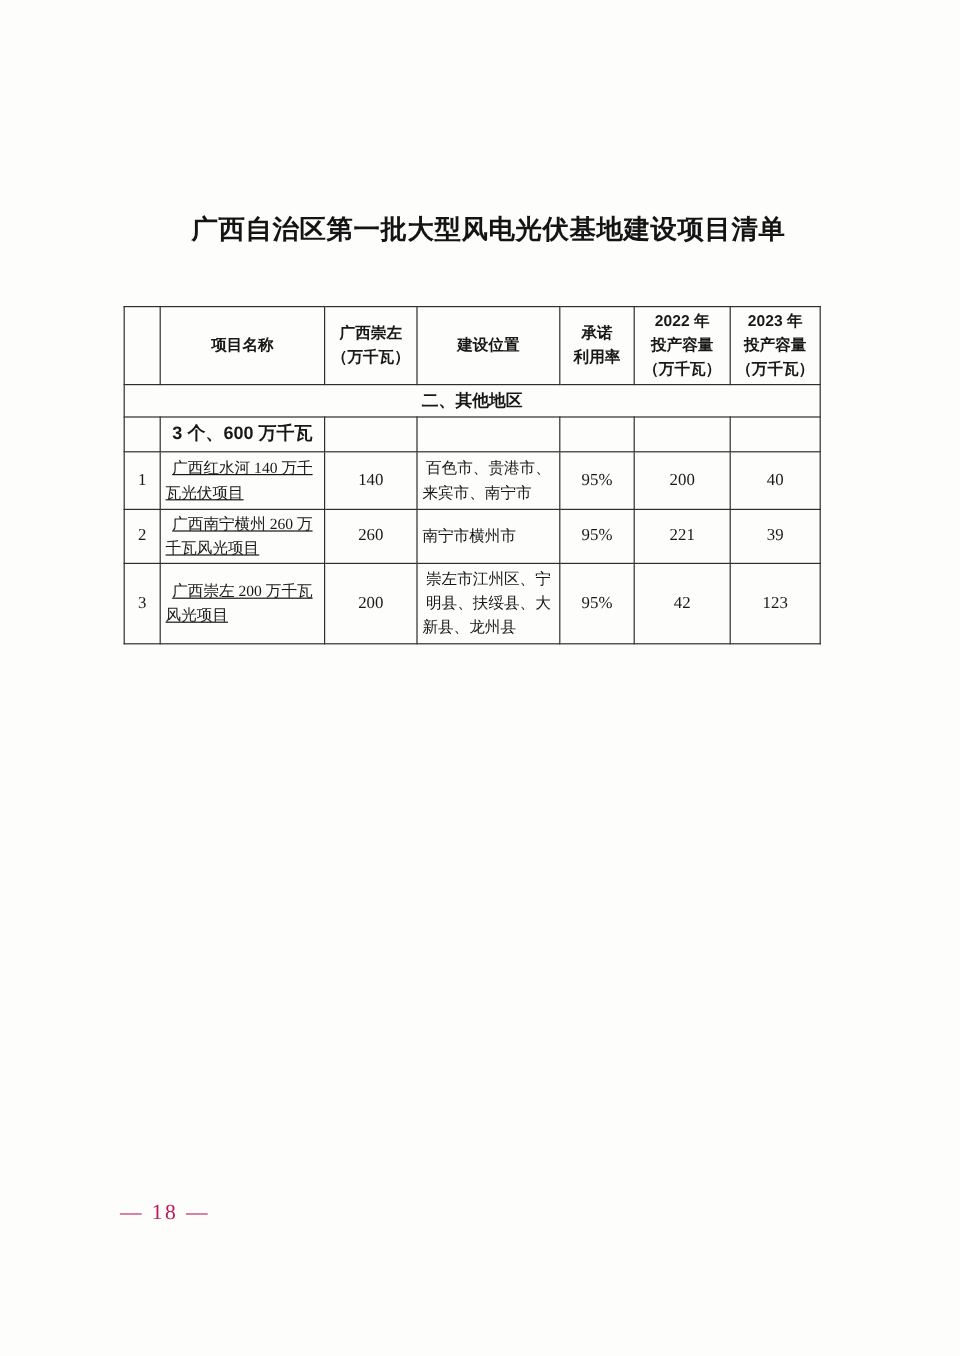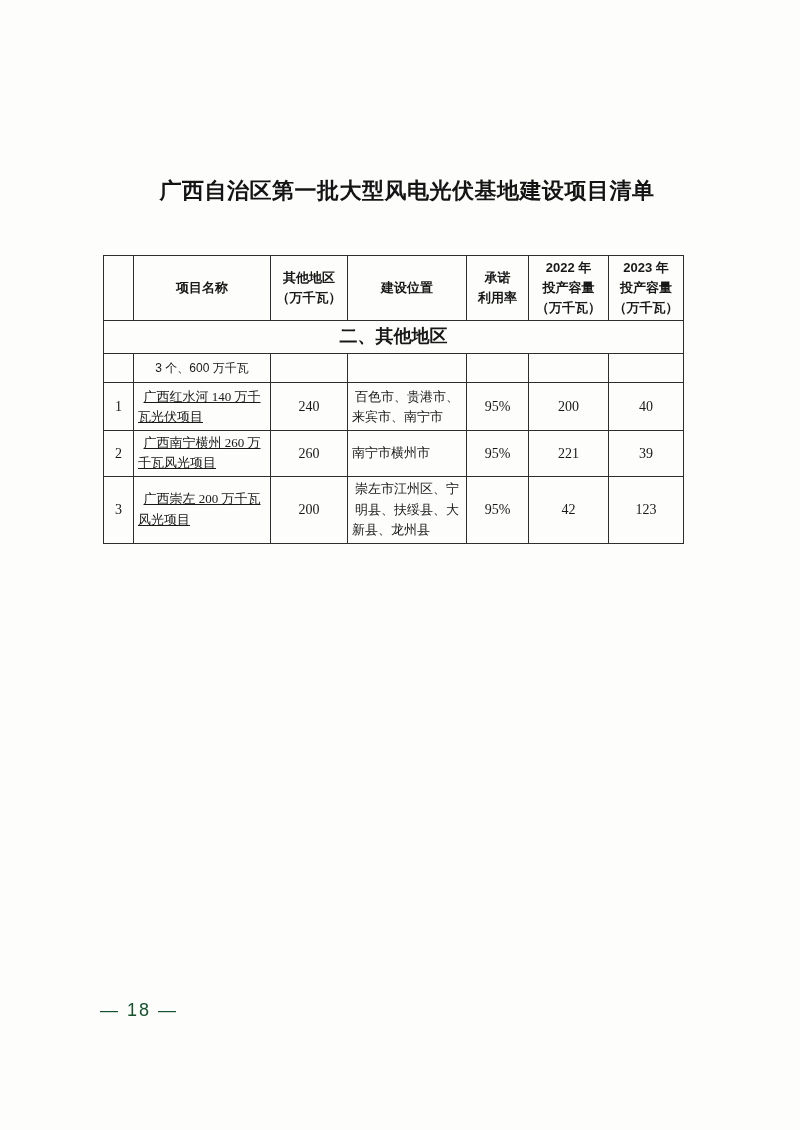--- a/index.html
+++ b/index.html
@@ -66,29 +66,29 @@
   .row-section   { height: 24px; }
   .row-subtotal  { height: 29px; }
   .row-data-1    { height: 48px; }
   .row-data-2    { height: 45px; }
   .row-data-3    { height: 67px; }
 
   td.section-cell {
     font-weight: bold;
     font-family: "Liberation Sans", "DejaVu Sans", sans-serif;
     text-align: center;
-    font-size: 18px;
+    font-size: 14px;
   }
 
   td.subtotal-cell {
-    font-weight: normal;
+    font-weight: bold;
     font-family: "Liberation Sans", "DejaVu Sans", sans-serif;
     text-align: left;
     padding-left: 7px;
-    font-size: 12px;
+    font-size: 15px;
   }
 
   td.name-cell {
     text-align: justify;
     text-align-last: left;
     padding-left: 6px;
     padding-right: 5px;
     text-decoration: underline;
   }
 
@@ -100,22 +100,22 @@
   }
 
   td.num-cell { font-size: 14px; }
 
   .page-number {
     position: absolute;
     left: 100px;
     top: 1000px;
     font-size: 18px;
     letter-spacing: 2px;
-    color: #14532d;
-    font-family: Liberation Sans, sans-serif;
+    color: #be185d;
+    font-family: Liberation Serif, serif;
   }
 </style>
 </head>
 <body>
 
 <div class="page">
 
   <div class="doc-title">广西自治区第一批大型风电光伏基地建设项目清单</div>
 
   <table class="project-table">
@@ -126,21 +126,21 @@
       <col style="width:119px">
       <col style="width:62px">
       <col style="width:80px">
       <col style="width:75px">
     </colgroup>
 
     <tbody>
         <tr class="row-header">
       <th></th>
       <th>项目名称</th>
-      <th class="pre">其他地区
+      <th class="pre">广西崇左
 （万千瓦）</th>
       <th>建设位置</th>
       <th class="pre">承诺
 利用率</th>
       <th class="pre">2022 年
 投产容量
 （万千瓦）</th>
       <th class="pre">2023 年
 投产容量
 （万千瓦）</th>
@@ -156,21 +156,21 @@
       <td></td>
       <td></td>
       <td></td>
       <td></td>
       <td></td>
     </tr>
 
     <tr class="row-data-1">
       <td class="num-cell">1</td>
       <td class="name-cell">广西红水河 140 万千瓦光伏项目</td>
-      <td class="num-cell">240</td>
+      <td class="num-cell">140</td>
       <td class="location-cell">百色市、贵港市、来宾市、南宁市</td>
       <td class="num-cell">95%</td>
       <td class="num-cell">200</td>
       <td class="num-cell">40</td>
     </tr>
 
     <tr class="row-data-2">
       <td class="num-cell">2</td>
       <td class="name-cell">广西南宁横州 260 万千瓦风光项目</td>
       <td class="num-cell">260</td>

